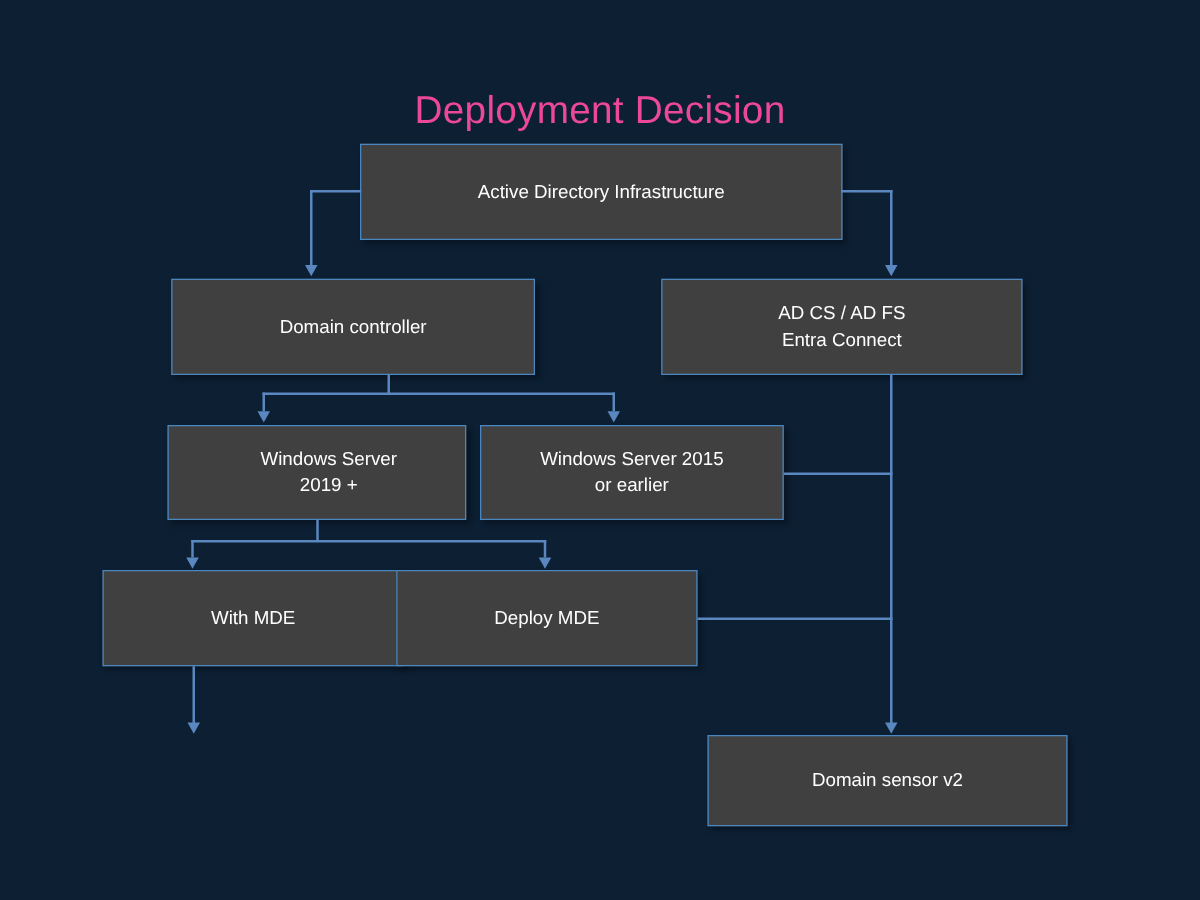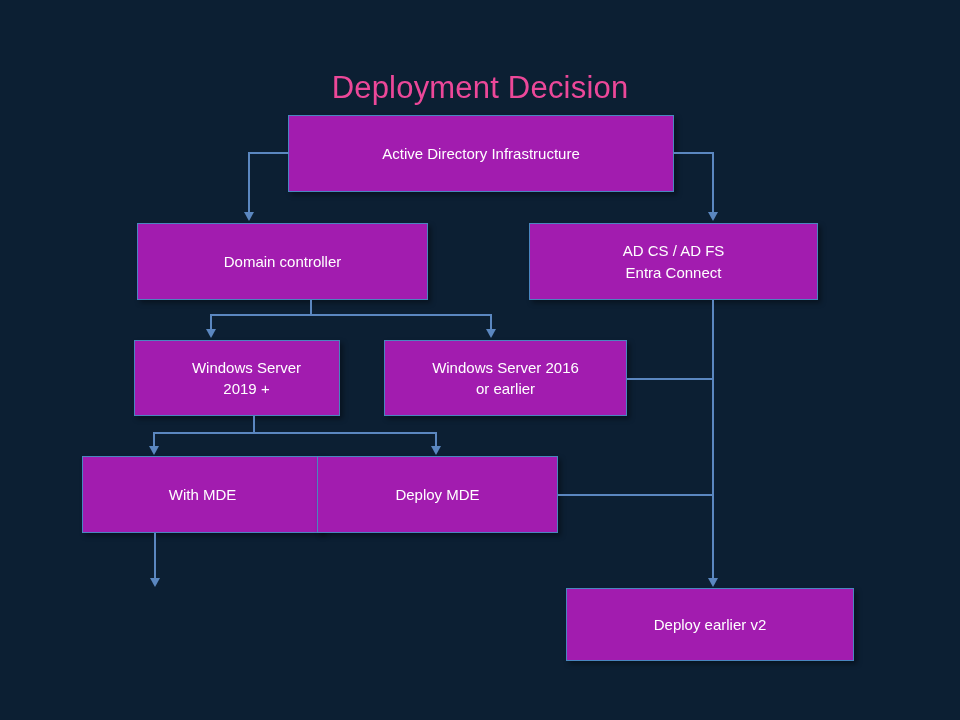--- a/index.html
+++ b/index.html
@@ -25,21 +25,21 @@
     color: #ec4899;
     font-size: 31px;
     font-weight: 400;
     letter-spacing: 0.2px;
     line-height: 44px;
     white-space: pre;
     margin-top: 42px;
   }
   .node {
     position: absolute;
-    background: #a21caf;
+    background: #404040;
     box-sizing: border-box;
     border: 1px solid #4a86bf;
     box-shadow: 3px 3px 5px rgba(0,0,0,0.38);
     display: flex;
     align-items: center;
     justify-content: center;
     text-align: center;
     color: #ffffff;
     font-size: 15px;
     font-weight: 400;
@@ -69,32 +69,32 @@
 
   <div id="title">Deployment Decision</div>
 
   <div class="node" style="left:288px; top:115px; width:386px; height:77px;">Active Directory Infrastructure</div>
 
   <div class="node" style="left:529px; top:223px; width:289px; height:77px;">AD CS / AD FS
 Entra Connect</div>
 
   <div class="node" style="left:137px; top:223px; width:291px; height:77px;">Domain controller</div>
 
-  <div class="node" style="left:134px; top:340px; width:206px; height:76px;padding-left:25px;">Windows Server
+  <div class="node" style="left:134px; top:340px; width:239px; height:76px;padding-left:25px;">Windows Server
 2019 +</div>
 
-  <div class="node" style="left:384px; top:340px; width:243px; height:76px;">Windows Server 2016
+  <div class="node" style="left:384px; top:340px; width:243px; height:76px;">Windows Server 2015
 or earlier</div>
 
   <div class="node" style="left:34px; top:456px; width:241px; height:77px;margin-left:48px;">With MDE</div>
 
   <div class="node" style="left:317px; top:456px; width:241px; height:77px;">Deploy MDE</div>
 
 
-  <div class="node" style="left:566px; top:588px; width:288px; height:73px;">Deploy earlier v2</div>
+  <div class="node" style="left:566px; top:588px; width:288px; height:73px;">Domain sensor v2</div>
 
   <div class="conn conn-h" style="left:248px; top:152px; width:41px;"></div>
   <div class="conn conn-v" style="left:248px; top:152px; height:60px;"></div>
   <div class="arrow" style="left:244px; top:212px;"></div>
 
   <div class="conn conn-h" style="left:673px; top:152px; width:41px;"></div>
   <div class="conn conn-v" style="left:712px; top:152px; height:60px;"></div>
   <div class="arrow" style="left:708px; top:212px;"></div>
 
   <div class="conn conn-v" style="left:310px; top:300px; height:15px;"></div>

